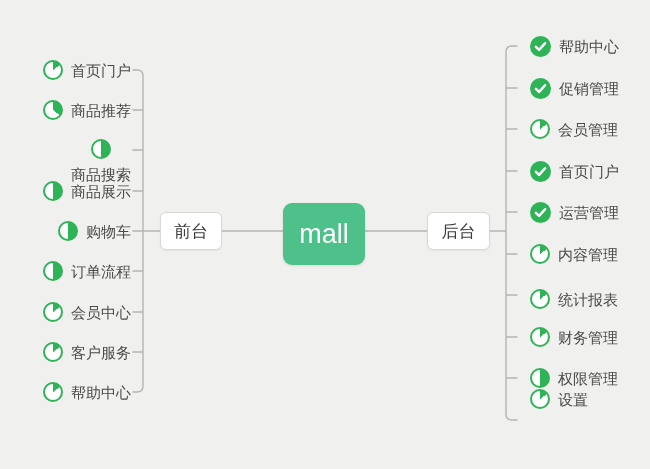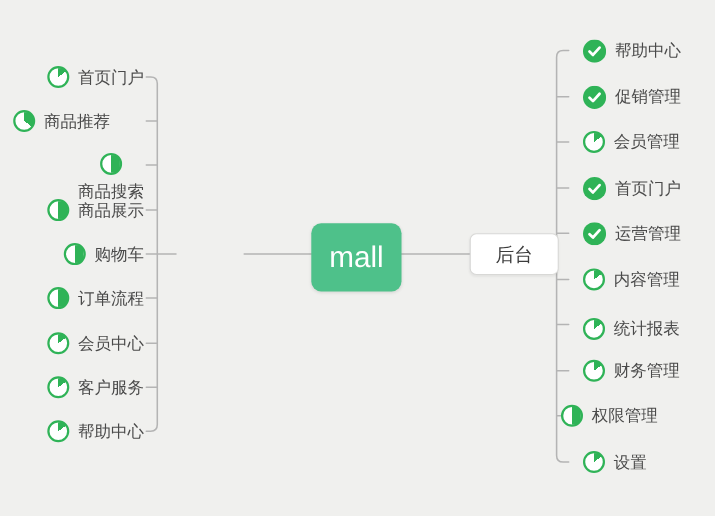--- a/index.html
+++ b/index.html
@@ -21,21 +21,21 @@
     background:var(--node-green,#4ec18a);
     border-radius:9px;color:#ffffff;font-size:27px;
     box-shadow:0 1px 3px rgba(0,0,0,0.10);
   }
   .branch-node{
     background:#ffffff;border:1.5px solid #d8d8d6;border-radius:6px;
     color:#3c3c3c;font-size:17px;
     box-shadow:0 1px 2px rgba(0,0,0,0.05);
   }
   .branch-left{left:160px;top:212px;width:62px;height:38px;}
-  .branch-right{left:427px;top:212px;width:81px;height:38px;}
+  .branch-right{left:427px;top:212px;width:63px;height:38px;}
 
   .leaf{
     position:absolute;height:22px;display:flex;align-items:center;gap:8px;
     font-size:15px;color:#4a4a4a;white-space:nowrap;cursor:default;
   }
   .icon{flex:0 0 auto;display:inline-flex;align-items:center;justify-content:center;}
   .icon.pie{
     width:16px;height:16px;border:2px solid var(--icon-green,#2fb357);
     border-radius:50%;
   }
@@ -47,29 +47,32 @@
 
 <div id="canvas">
   <svg id="connectors" width="650" height="469">
     <path id="connector-path" fill="none" stroke-width="1.4" stroke-linecap="round" d="M133 70 H137 Q143 70 143 76 V386 Q143 392 137 392 H133 M133 110 H143 M133 150 H143 M133 191 H143 M133 231 H143 M133 271 H143 M133 312 H143 M133 352 H143 M143 231 H160 M222 231 H283 M365 231 H427 M490 231 H506 M517 46 H512 Q506 46 506 52 V414 Q506 420 512 420 H517 M506 88 H517 M506 129 H517 M506 171 H517 M506 212 H517 M506 254 H517 M506 295 H517 M506 337 H517 M506 378 H517 " stroke="#b4b4b4"></path>
   </svg>
 
   <div class="node root-node">
     <span>mall</span>
   </div>
 
+  <div class="node branch-node branch-left">
+    <span>前台</span>
+  </div>
 
   <div class="node branch-node branch-right">
     <span>后台</span>
   </div>
 <div class="leaf" style="top: 59px; right: 519px;">
       <span class="icon pie" style="background:conic-gradient(#2fb357 0 15%, #ffffff 0)"></span>
       <span class="leaf-label">首页门户</span>
     </div>
-    <div class="leaf" style="top: 99px; right: 550px;">
+    <div class="leaf" style="top: 99px; right: 519px;">
       <span class="icon pie" style="background:conic-gradient(#2fb357 0 35%, #ffffff 0)"></span>
       <span class="leaf-label">商品推荐</span>
     </div>
     <div class="leaf" style="top: 139px; right: 519px; flex-direction: column;">
       <span class="icon pie" style="background:conic-gradient(#2fb357 0 50%, #ffffff 0)"></span>
       <span class="leaf-label">商品搜索</span>
     </div>
     <div class="leaf" style="top: 180px; right: 519px;">
       <span class="icon pie" style="background:conic-gradient(#2fb357 0 50%, #ffffff 0)"></span>
       <span class="leaf-label">商品展示</span>
@@ -139,21 +142,21 @@
       <span class="leaf-label">内容管理</span>
     </div>
     <div class="leaf" style="top: 288px; left: 530px; justify-content: center;">
       <span class="icon pie" style="background:conic-gradient(#2fb357 0 15%, #ffffff 0)"></span>
       <span class="leaf-label">统计报表</span>
     </div>
     <div class="leaf" style="top: 326px; left: 530px;">
       <span class="icon pie" style="background:conic-gradient(#2fb357 0 15%, #ffffff 0)"></span>
       <span class="leaf-label">财务管理</span>
     </div>
-    <div class="leaf" style="top: 367px; left: 510px;">
+    <div class="leaf" style="top: 367px; left: 530px;">
       <span class="icon pie" style="background:conic-gradient(#2fb357 0 50%, #ffffff 0)"></span>
       <span class="leaf-label">权限管理</span>
     </div>
-    <div class="leaf" style="top: 409px; left: 530px;">
+    <div class="leaf" style="top: 388px; left: 530px;">
       <span class="icon pie" style="background:conic-gradient(#2fb357 0 15%, #ffffff 0)"></span>
       <span class="leaf-label">设置</span>
     </div>
   </div>
 
 </body></html>

